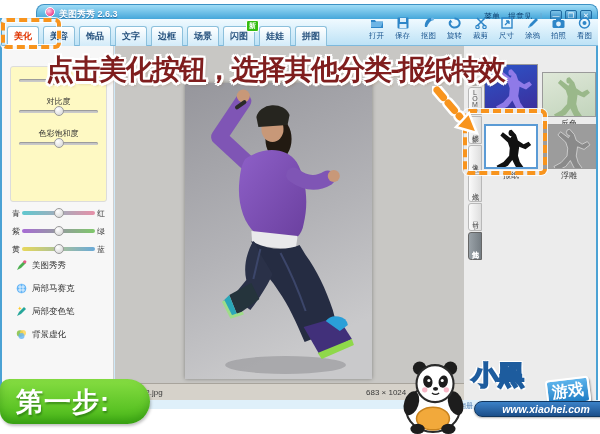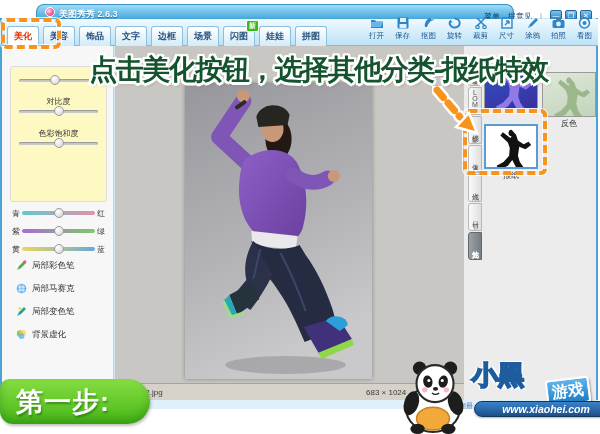--- a/index.html
+++ b/index.html
@@ -3,21 +3,21 @@
 <meta charset="utf-8">
 <style>
   * { margin:0; padding:0; box-sizing:border-box; }
   html,body { background:#fff; }
   body { font-family:"Liberation Sans", sans-serif; }
   #stage { position:relative; width:600px; height:434px; background:#fff; overflow:hidden; }
 
   
   .win-frame { position:absolute; left:0; top:18px; width:598px; height:391px;
     border:2px solid #4ba2d4; border-top:none; background:#cfe9f8; border-radius:0 0 4px 4px; }
-  .titlebar { position:absolute; left:36px; top:4px; width:478px; height:15px;
+  .titlebar { position:absolute; left:36px; top:4px; width:562px; height:15px;
     background:linear-gradient(#9fdcf6,#45a7da); border:1px solid #3d92c4; border-bottom:none;
     border-radius:8px 8px 0 0; }
   .logo-dot { position:absolute; left:8px; top:2px; width:10px; height:10px; border-radius:50%;
     background:radial-gradient(circle at 35% 35%, #ffd5e8, #f0559a 60%, #c02570); border:1px solid #fff; }
   .title-text { position:absolute; left:22px; top:3px; font-size:9px; font-weight:bold; color:#fff;
     text-shadow:0 1px 1px rgba(0,60,120,.6); white-space:nowrap; }
   .menu-links { position:absolute; right:58px; top:11px; font-size:8px; color:#0d3f6e; display:flex; gap:8px; }
   .menu-links span { cursor:default; }
   .win-sep { color:#6aa8d0; }
   .win-ctrls { position:absolute; right:8px; top:10px; display:flex; gap:3px; }
@@ -89,21 +89,21 @@
   .fx-img svg { display:block; width:100%; height:100%; }
 
   .app-footer { position:absolute; left:2px; top:400px; width:596px; height:9px; background:#dff0fa; }
   .footer-frag { position:absolute; left:452px; top:401px; font-size:7px; color:#5480b4; }
   .footer-ico { position:absolute; left:486px; top:401px; width:6px; height:6px; background:#4db842; border-radius:1px; }
 
   
   .o-stroke { text-shadow:-2px -2px 0 #fff,2px -2px 0 #fff,-2px 2px 0 #fff,2px 2px 0 #fff,
     0 -2.5px 0 #fff,0 2.5px 0 #fff,-2.5px 0 0 #fff,2.5px 0 0 #fff, 2px 3px 3px rgba(120,60,0,.25); }
   .instruction { position:absolute; left:46px; top:51px; width:545px; font-size:28px; font-weight:bold;
-    color:#14532d; letter-spacing:-1.5px; white-space:nowrap; z-index:30;text-align:center; }
+    color:#7f1d1d; letter-spacing:-1.5px; white-space:nowrap; z-index:30; }
   .hl-box { position:absolute; border:4px dashed #f8941d; border-radius:6px; z-index:29;
     box-shadow:0 0 0 1px rgba(255,255,255,.85), inset 0 0 0 1px rgba(255,255,255,.85); }
   .hl-tab { left:1px; top:18px; width:60px; height:31px; }
   .hl-effect { left:463px; top:109px; width:84px; height:66px; }
   .arrow-svg { position:absolute; left:432px; top:86px; z-index:30; }
 
   .step-banner { position:absolute; left:0; top:379px; width:150px; height:45px; z-index:40;
     background:linear-gradient(#86dd42,#47b717); border-radius:10px 24px 24px 14px;
     box-shadow:inset 0 -5px 8px rgba(0,80,0,.25), 1px 2px 3px rgba(0,0,0,.25);
     display:flex; align-items:center; padding-left:16px; }
@@ -281,21 +281,21 @@
           </div>
         <span class="end">蓝</span>
       </div>
     </div>
     <div class="local-tools">
       <div class="lt-item">
         <svg width="11" height="11" viewBox="0 0 11 11">
             <path d="M1,10 L3,6 8,1 10,3 5,8 z" fill="#4caf50"></path>
             <circle cx="8.8" cy="1.8" r="1.6" fill="#e85a8a"></circle>
           </svg>
-        <span class="lt-label">局部彩色笔</span>
+        <span class="lt-label">美图秀秀</span>
       </div>
       <div class="lt-item">
         <svg width="11" height="11" viewBox="0 0 11 11">
             <circle cx="5.5" cy="5.5" r="4.8" fill="#64b5f6"></circle>
             <path d="M2,4 h7 M2,7 h7 M4,1.5 v8 M7,1.5 v8" stroke="#fff" stroke-width="0.8"></path>
           </svg>
         <span class="lt-label">局部马赛克</span>
       </div>
       <div class="lt-item">
         <svg width="11" height="11" viewBox="0 0 11 11">
@@ -402,20 +402,28 @@
     </div>
     <div class="fx-label">反色</div>
   </div>
   <div class="fx-cell" style="left:483px; top:124px;">
     <div class="fx-img fx-newspaper selected">
       <svg viewBox="0 0 62 50">
           <use href="#dancer-sil" fill="currentColor" transform="translate(6,2) scale(0.78)"></use>
         </svg>
     </div>
     <div class="fx-label">报纸</div>
+  </div>
+  <div class="fx-cell" style="left:541px; top:124px;">
+    <div class="fx-img fx-emboss">
+      <svg viewBox="0 0 62 50">
+          <use href="#dancer-sil" fill="currentColor" stroke="#e6e6e6" stroke-width="1" transform="translate(6,2) scale(0.78)"></use>
+        </svg>
+    </div>
+    <div class="fx-label">浮雕</div>
   </div>
 
   <div class="app-footer"></div>
   <span class="footer-frag">到相册</span>
   <span class="footer-ico"></span>
 
   <div class="instruction o-stroke">点击美化按钮，选择其他分类-报纸特效</div>
   <div class="hl-box hl-tab"></div>
   <div class="hl-box hl-effect"></div>
   <svg class="arrow-svg" width="54" height="56" viewBox="0 0 54 56">

